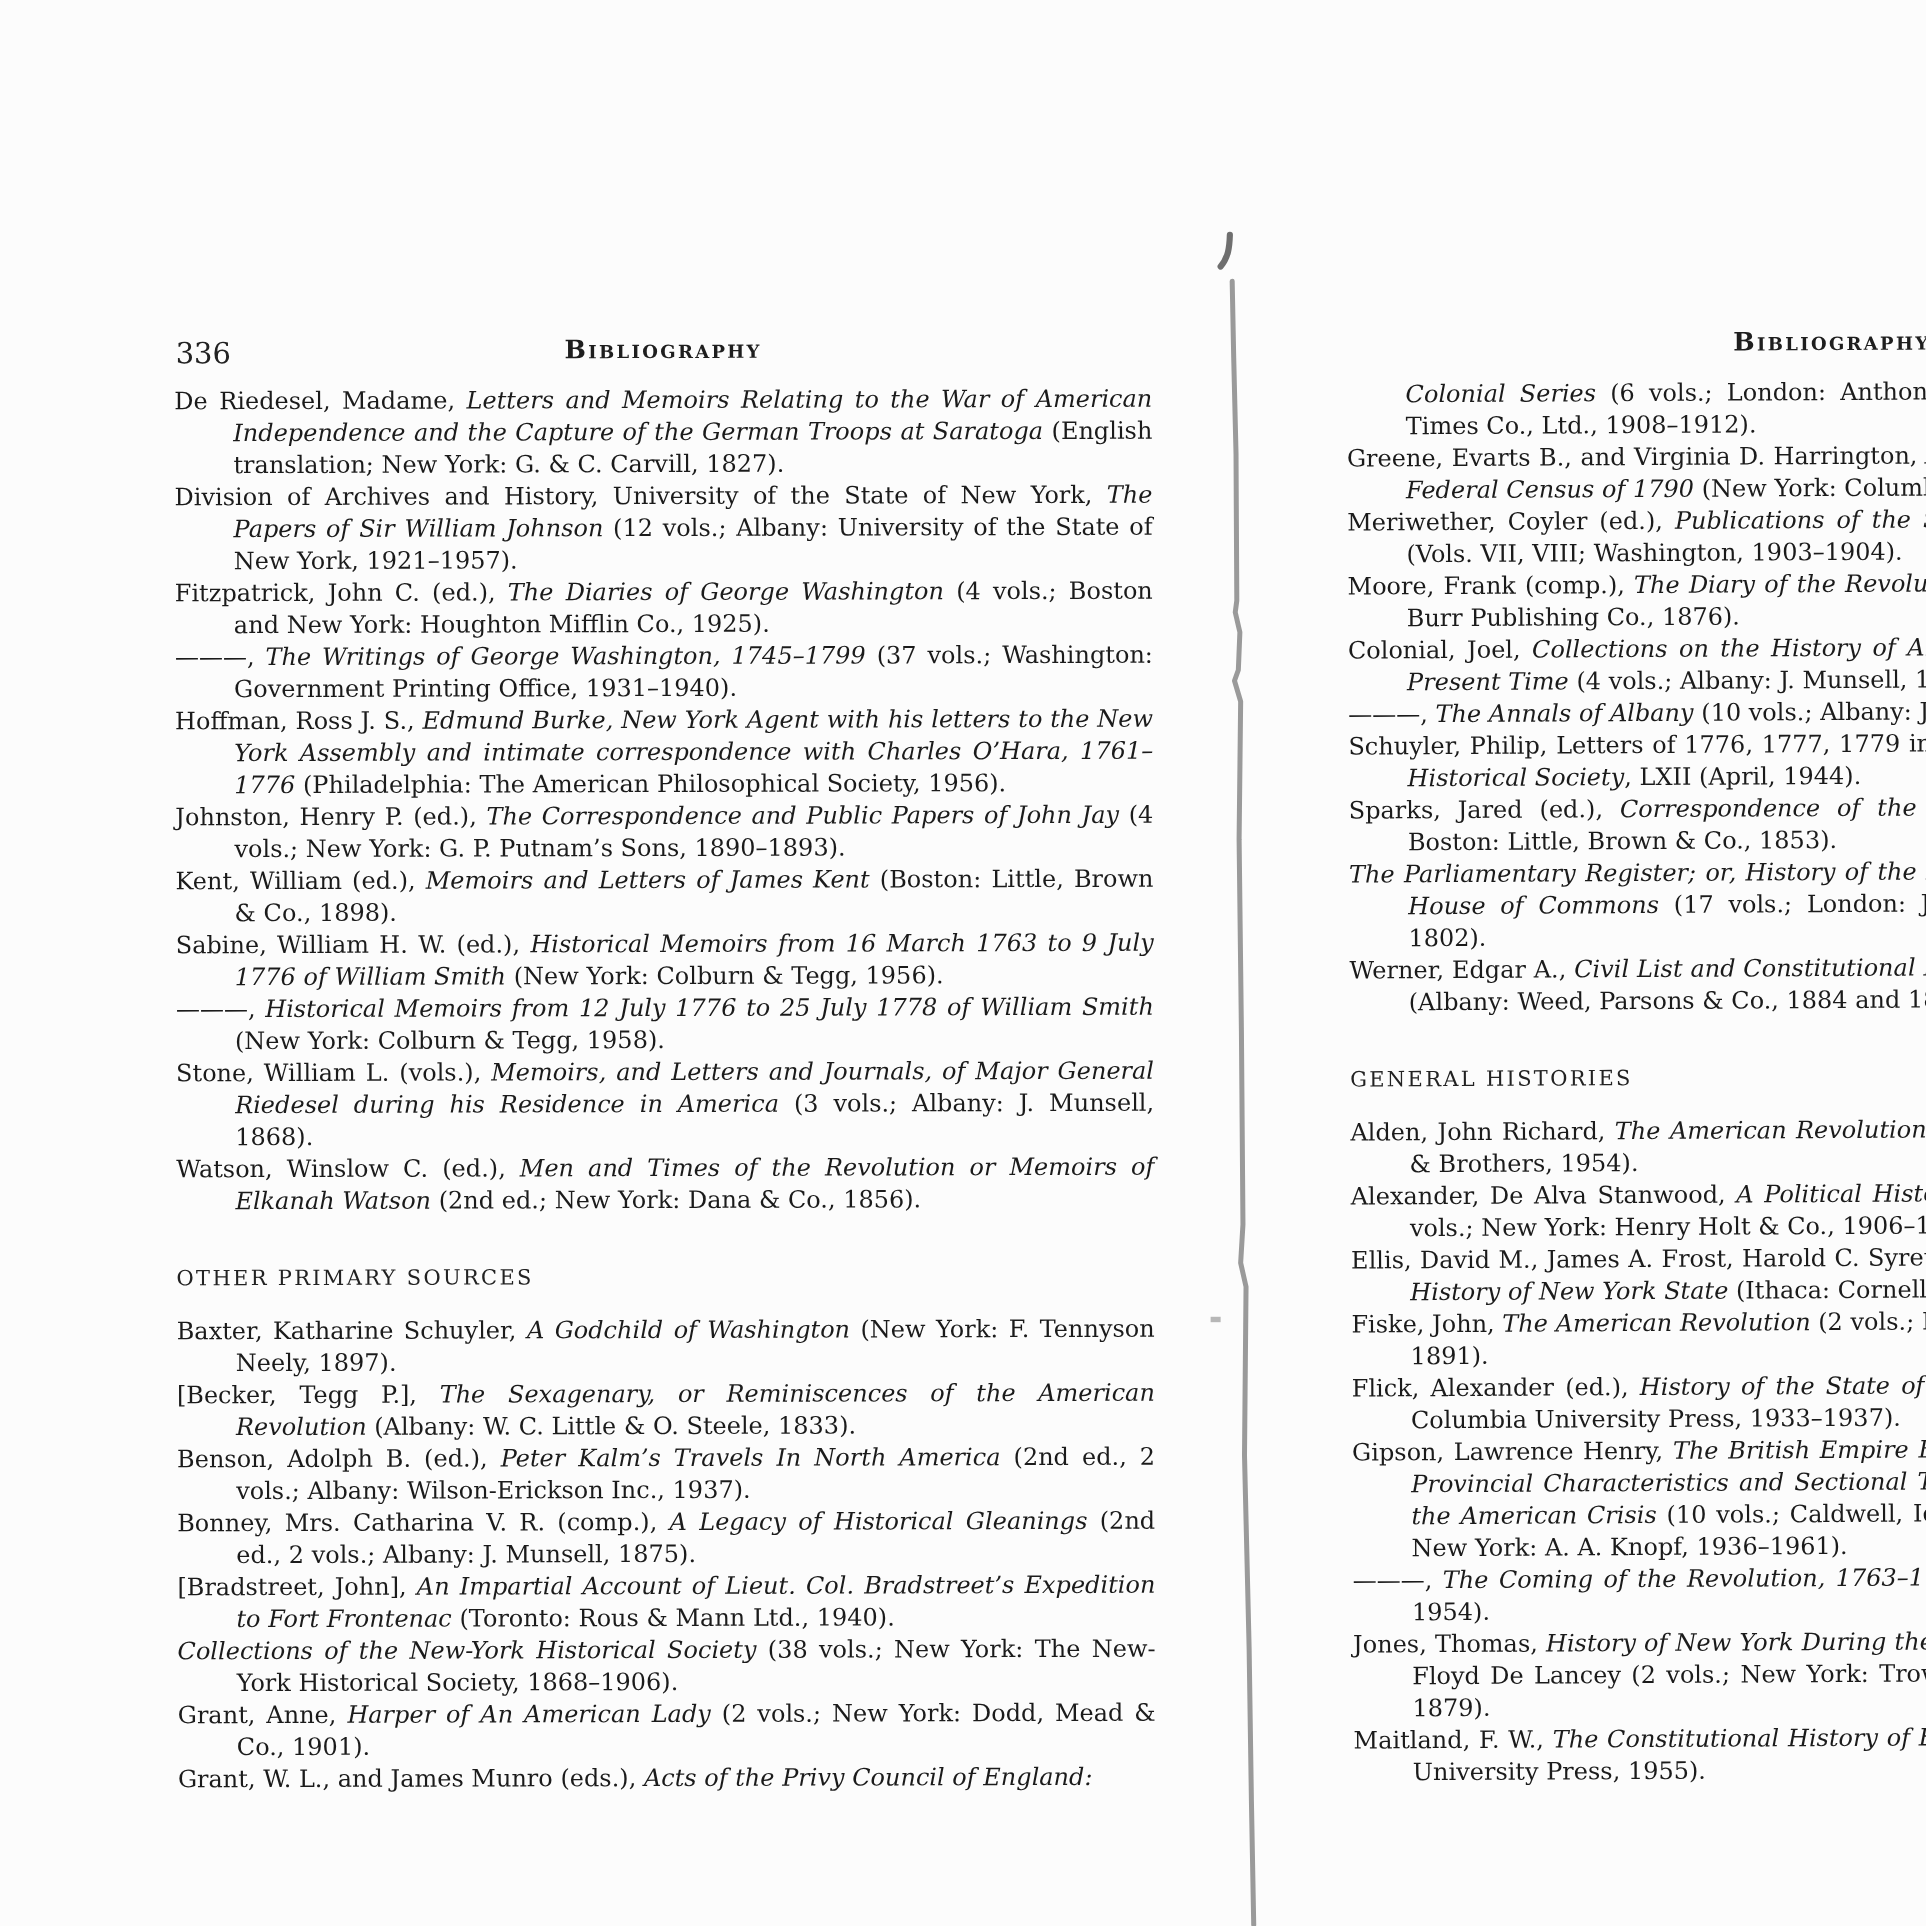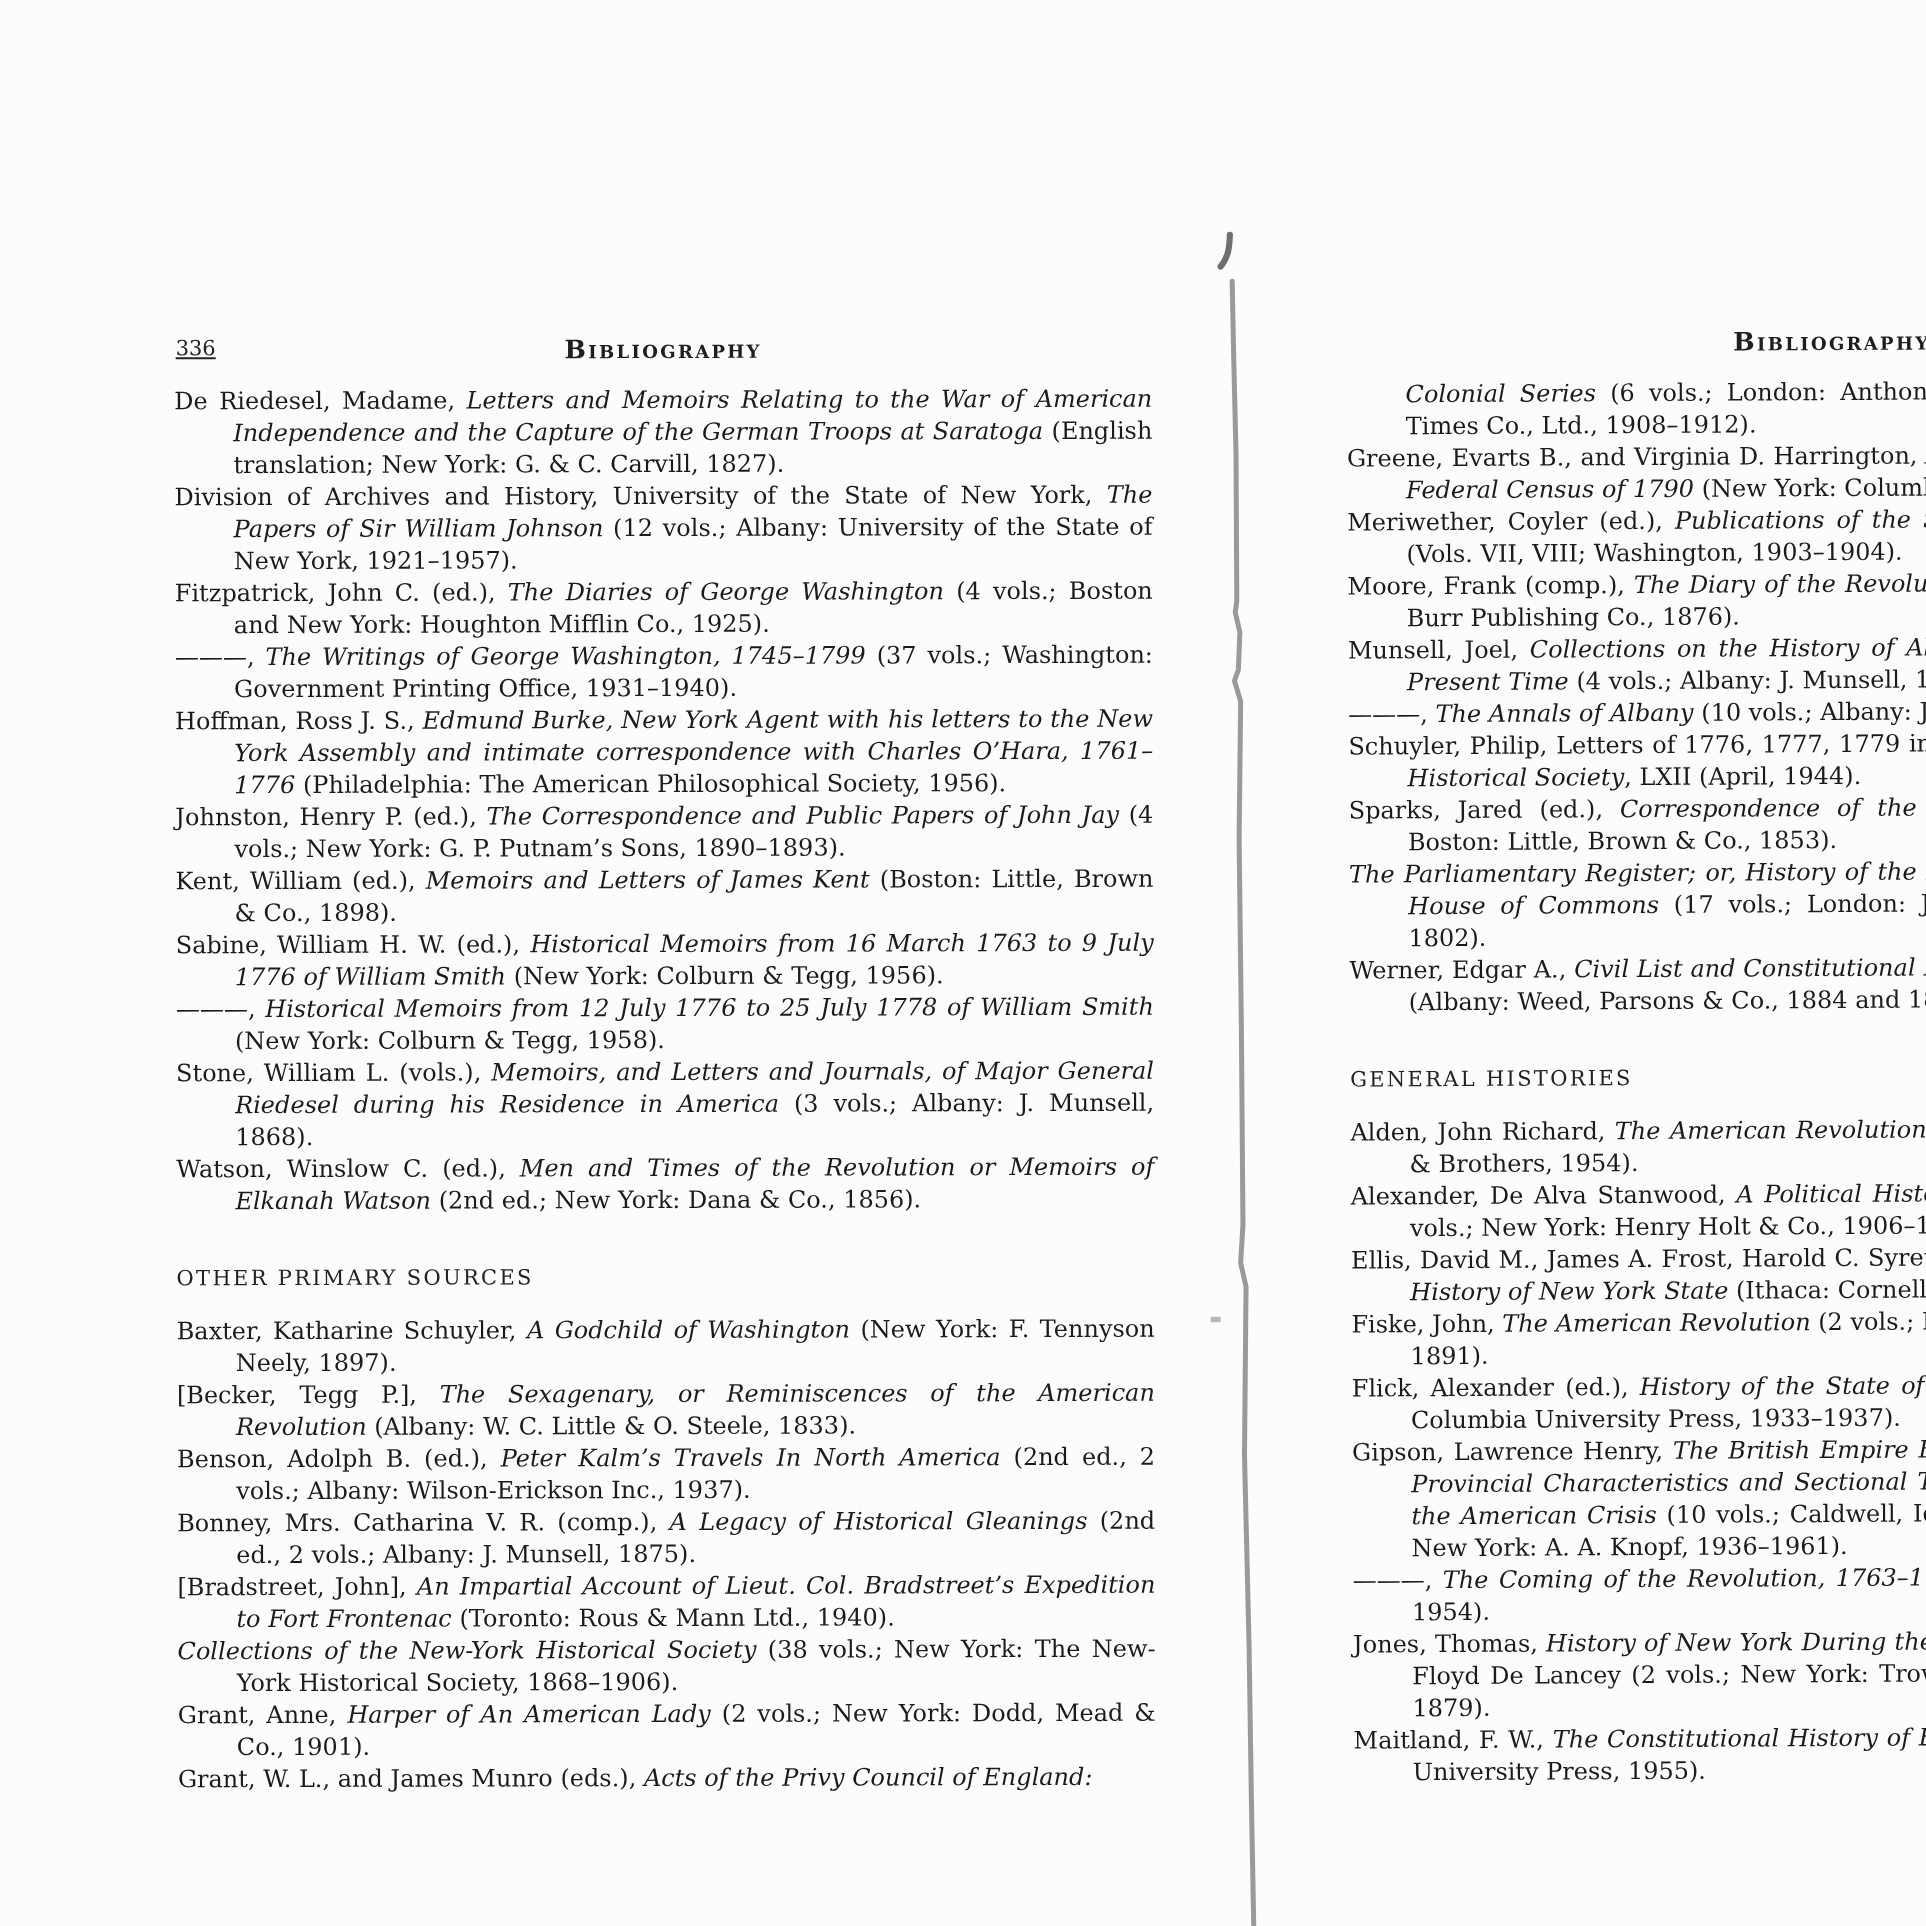--- a/index.html
+++ b/index.html
@@ -20,21 +20,21 @@
   .page-header { position: relative; height: 37px; margin-bottom: 13px; }
   .running-title {
     display: block; text-align: center;
     font-variant: small-caps;
     font-weight: 700;
     font-size: 25.4px; letter-spacing: 2.3px;
     color: #1e1e1e;
   }
   .pagenum {
     position: absolute; top: 0.8px;
-    font-size: 21px; color: #222; text-decoration: underline;
+    font-size: 29px; color: #222;
   }
   .pagenum-left  { left: 1.5px; }
 
   .entries { text-align: justify; }
   .entry {
     margin: 0;
     font-size: 24px;
     line-height: 32px;
     padding-left: 59px;
     text-indent: -59px;
@@ -94,21 +94,21 @@
   <div class="page page-right">
     <div class="page-header">
       <span class="running-title">Bibliography</span>
 
     </div>
     <div class="entries">
         <p class="entry continuation"><i>Colonial Series</i><span> (6 vols.; London: Anthony Brothers Ltd., The Hereford Times Co., Ltd., 1908–1912).</span></p>
         <p class="entry"><span>Greene, Evarts B., and Virginia D. Harrington, </span><i>American Population Before the Federal Census of 1790</i><span> (New York: Columbia University Press, 1932).</span></p>
         <p class="entry"><span>Meriwether, Coyler (ed.), </span><i>Publications of the Southern Historical Association</i><span> (Vols. VII, VIII; Washington, 1903–1904).</span></p>
         <p class="entry"><span>Moore, Frank (comp.), </span><i>The Diary of the Revolution, 1775–1781</i><span> (Hartford: J. B. Burr Publishing Co., 1876).</span></p>
-        <p class="entry"><span>Munsell, Joel, </span><i>Collections on the History of Albany from its Discovery to the Present Time</i><span> (4 vols.; Albany: J. Munsell, 1865–1871).</span></p>
+        <p class="entry"><span>Colonial, Joel, </span><i>Collections on the History of Albany from its Discovery to the Present Time</i><span> (4 vols.; Albany: J. Munsell, 1865–1871).</span></p>
         <p class="entry"><span>———, </span><i>The Annals of Albany</i><span> (10 vols.; Albany: J. Munsell, 1850–1859).</span></p>
         <p class="entry"><span>Schuyler, Philip, Letters of 1776, 1777, 1779 in </span><i>Proceedings of the New Jersey Historical Society</i><span>, LXII (April, 1944).</span></p>
         <p class="entry"><span>Sparks, Jared (ed.), </span><i>Correspondence of the American Revolution</i><span> (4 vols.; Boston: Little, Brown &amp; Co., 1853).</span></p>
         <p class="entry"><i>The Parliamentary Register; or, History of the Proceedings and Debates of the House of Commons</i><span> (17 vols.; London: J. Walker, R. Lea and J. Nunn, 1802).</span></p>
         <p class="entry"><span>Werner, Edgar A., </span><i>Civil List and Constitutional History of the State of New York</i><span> (Albany: Weed, Parsons &amp; Co., 1884 and 1888).</span></p>
         <div class="section-heading">GENERAL HISTORIES</div>
         <p class="entry"><span>Alden, John Richard, </span><i>The American Revolution, 1775–1783</i><span> (New York: Harper &amp; Brothers, 1954).</span></p>
         <p class="entry"><span>Alexander, De Alva Stanwood, </span><i>A Political History of the State of New York</i><span> (3 vols.; New York: Henry Holt &amp; Co., 1906–1909).</span></p>
         <p class="entry"><span>Ellis, David M., James A. Frost, Harold C. Syrett, and Harry J. Carman, </span><i>A Short History of New York State</i><span> (Ithaca: Cornell University Press, 1957).</span></p>
         <p class="entry"><span>Fiske, John, </span><i>The American Revolution</i><span> (2 vols.; Boston: Houghton, Mifflin &amp; Co., 1891).</span></p>

